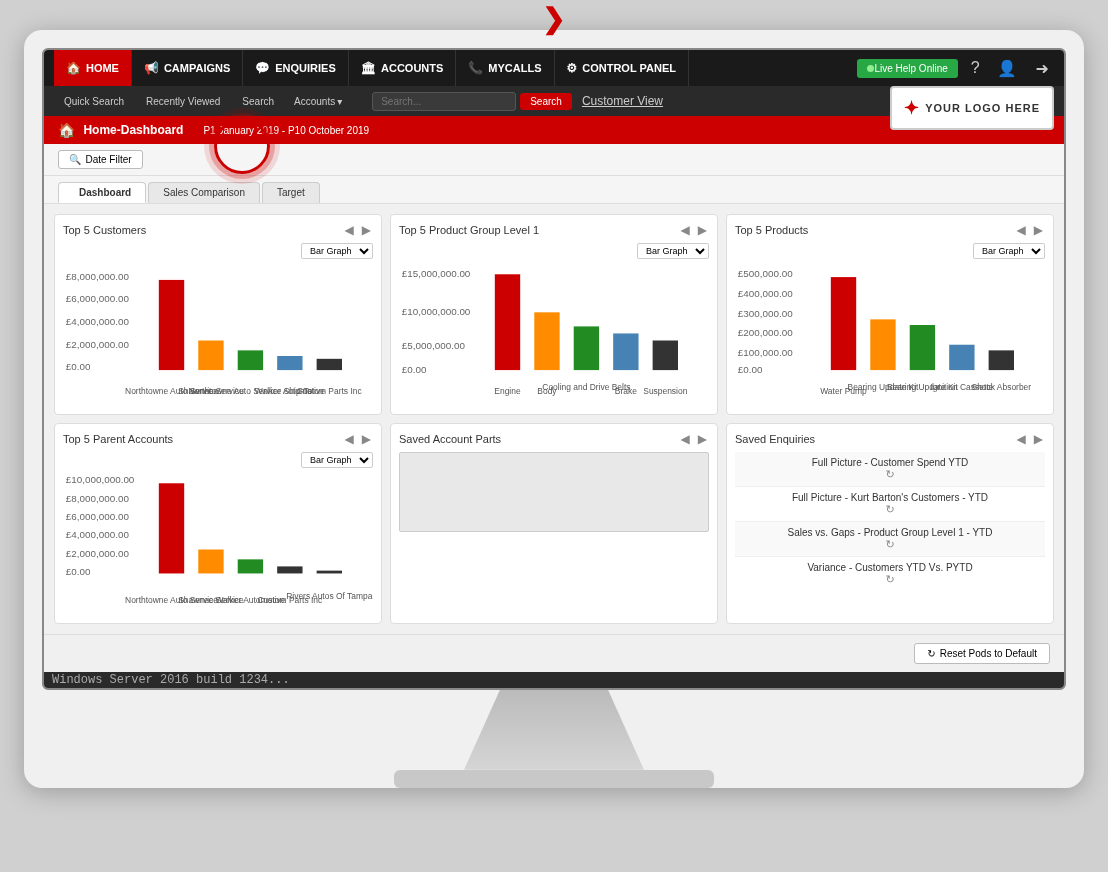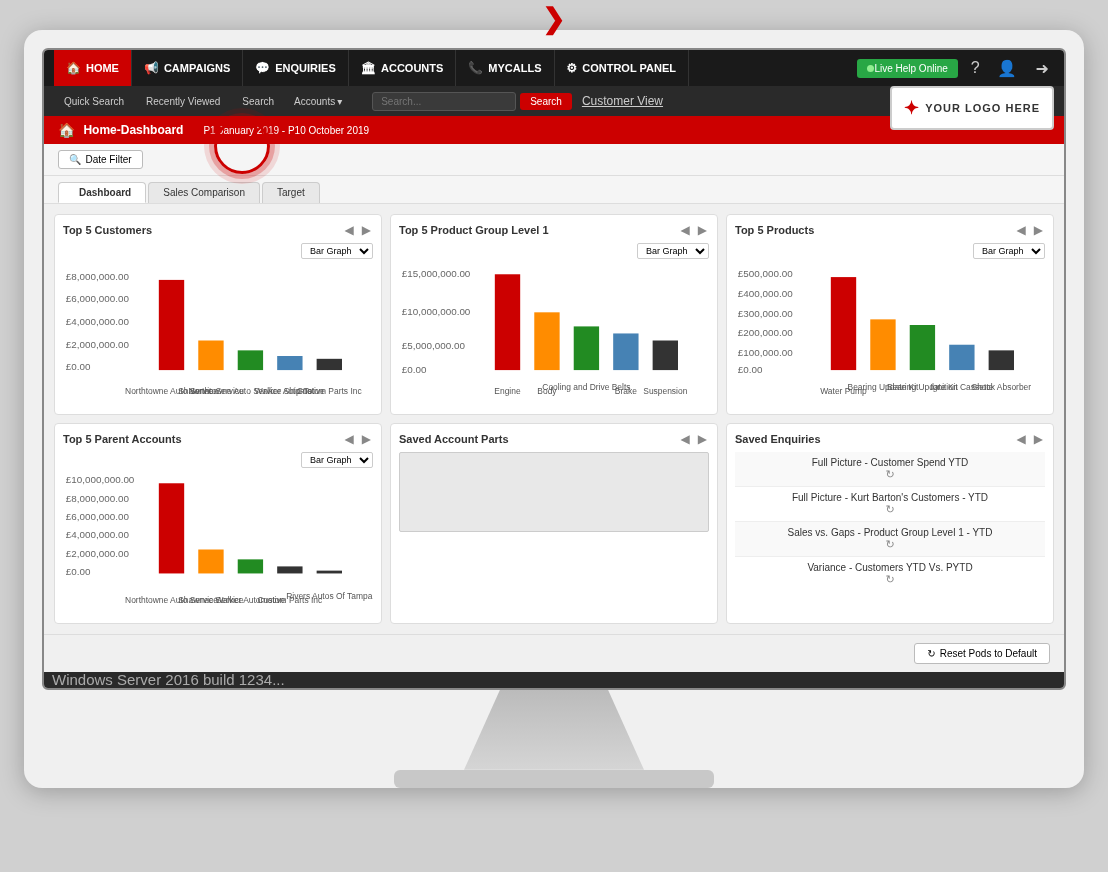--- a/index.html
+++ b/index.html
@@ -275,21 +275,21 @@
       padding: 8px;
     }
     .pod-header {
       display: flex;
       justify-content: space-between;
       align-items: center;
       margin-bottom: 6px;
     }
     .pod-title {
       font-size: 11px;
-      font-weight: bold;
+      font-weight: normal;
       color: #333;
     }
     .pod-controls {
       display: flex;
       align-items: center;
       gap: 4px;
     }
     .pod-ctrl-btn {
       background: none;
       border: none;
@@ -365,21 +365,22 @@
     
     .status-bar {
       background: #2a2a2a;
       height: 16px;
       padding: 0 8px;
       display: flex;
       align-items: center;
     }
     .status-text {
       color: #aaa;
-      font-size: 15px;
+      font-size: 12px;
+      font-family: Liberation Mono, monospace;
     }
 
     
     .y-label { font-size: 7px; fill: #666; }
     .x-label { font-size: 7px; fill: #555; text-anchor: middle; }
     .bar-red { fill: #cc0000; }
     .bar-orange { fill: #ff8c00; }
     .bar-green { fill: #228b22; }
     .bar-blue { fill: #4682b4; }
     .bar-dark { fill: #333; }

